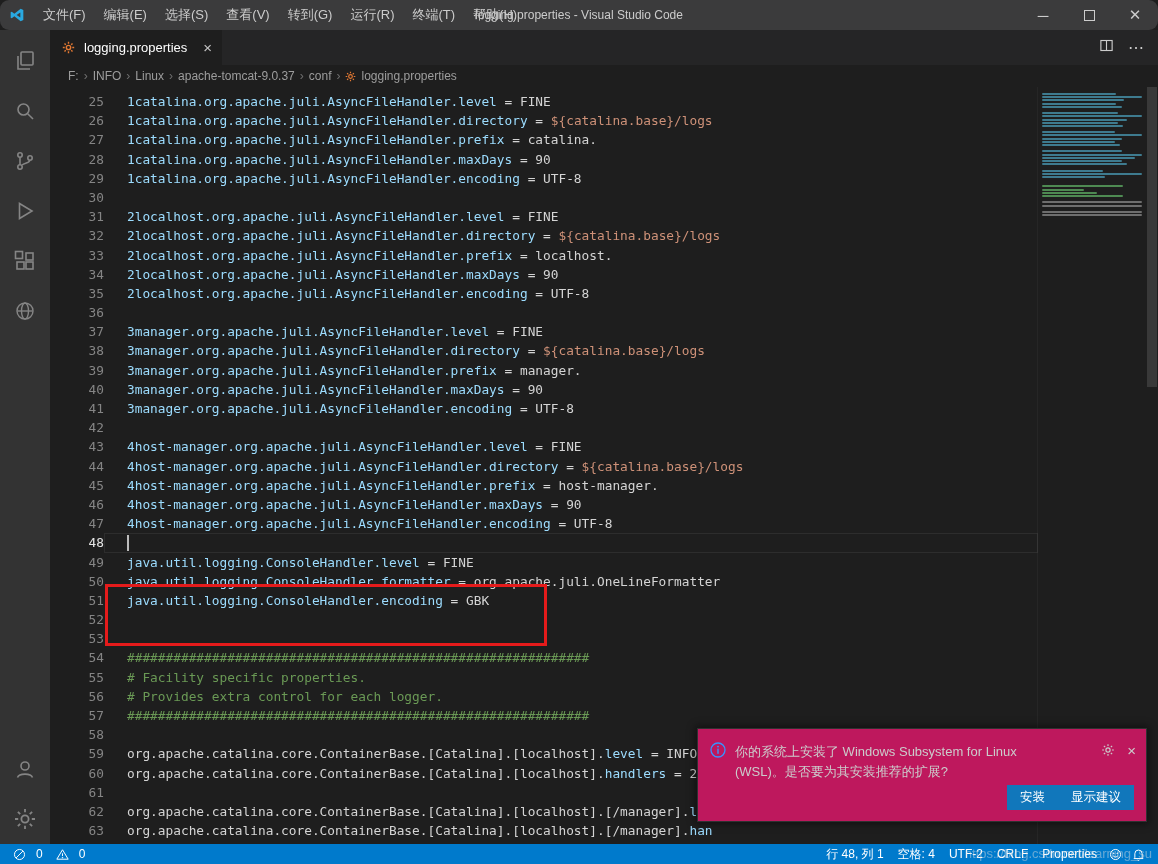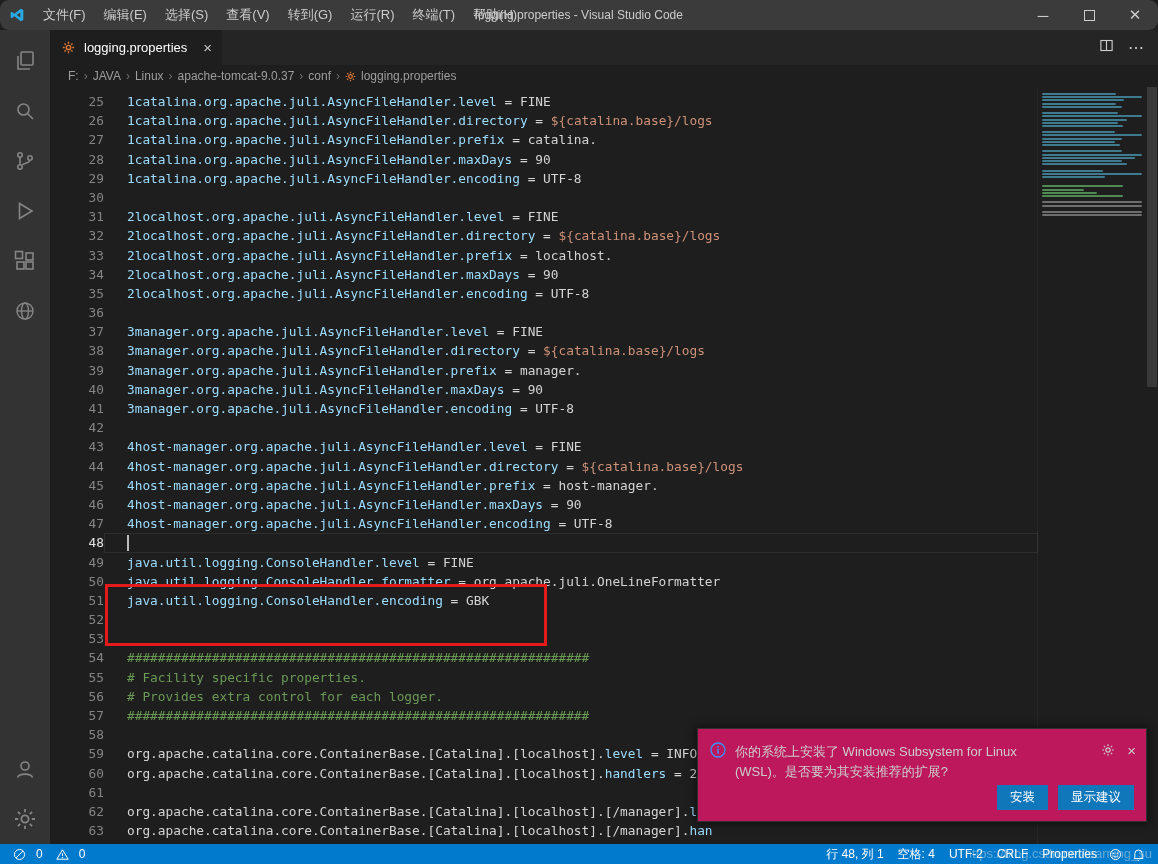--- a/index.html
+++ b/index.html
@@ -66,21 +66,21 @@
   .scrollbar{position:absolute;top:0;right:0;width:12px;bottom:0;}
   .sb-slider{position:absolute;top:0;right:1px;width:10px;height:300px;background:rgba(121,121,121,0.3);}
 
   
   .notification{position:absolute;right:11px;top:728px;width:448px;height:92px;background:#be185d;
     border:1px solid #303031;box-shadow:0 0 8px 2px rgba(0,0,0,0.45);z-index:20;font-size:13px;color:#cccccc;}
   .toast-top{display:flex;padding:13px 10px 0 12px;gap:9px;}
   .toast-msg{width:330px;line-height:1.55;}
   .toast-icons{margin-left:auto;display:flex;gap:12px;color:#cccccc;align-items:flex-start;padding-top:1px;}
   .toast-x{font-size:15px;line-height:1;}
-  .toast-buttons{position:absolute;right:12px;bottom:11px;display:flex;gap:10px;}
+  .toast-buttons{position:absolute;right:12px;bottom:11px;display:flex;}
   .toast-btn{background:var(--button);color:#ffffff;padding:4px 13px;font-size:12.5px;}
 
   
   .statusbar{height:20px;background:var(--statusbar);display:flex;align-items:center;color:#ffffff;
     font-size:12px;flex:0 0 auto;padding:0 8px;position:relative;z-index:15;}
   .sb-left{display:flex;align-items:center;gap:3px;}
   .sb-count{margin:0 5px 0 2px;}
   .sb-right{margin-left:auto;display:flex;align-items:center;}
   .sb-item{padding:0 7px;white-space:nowrap;}
   .sb-ico{display:flex;align-items:center;padding:0 5px;}
@@ -197,21 +197,21 @@
                 <path d="M12 4v16"></path>
               </svg>
           </span>
           <span>⋯</span>
         </div>
       </div>
 
       <div class="breadcrumb">
           <span class="bc-item">F:</span>
           <span class="bc-sep">›</span>
-          <span class="bc-item">JAVA</span>
+          <span class="bc-item">INFO</span>
           <span class="bc-sep">›</span>
           <span class="bc-item">Linux</span>
           <span class="bc-sep">›</span>
           <span class="bc-item">apache-tomcat-9.0.37</span>
           <span class="bc-sep">›</span>
           <span class="bc-item">conf</span>
           <span class="bc-sep">›</span>
           <span class="bc-icon">
             <svg width="11" height="11" viewBox="0 0 24 24" fill="none" stroke="#e37933" stroke-width="2.6">
               <circle cx="12" cy="12" r="4"></circle>

